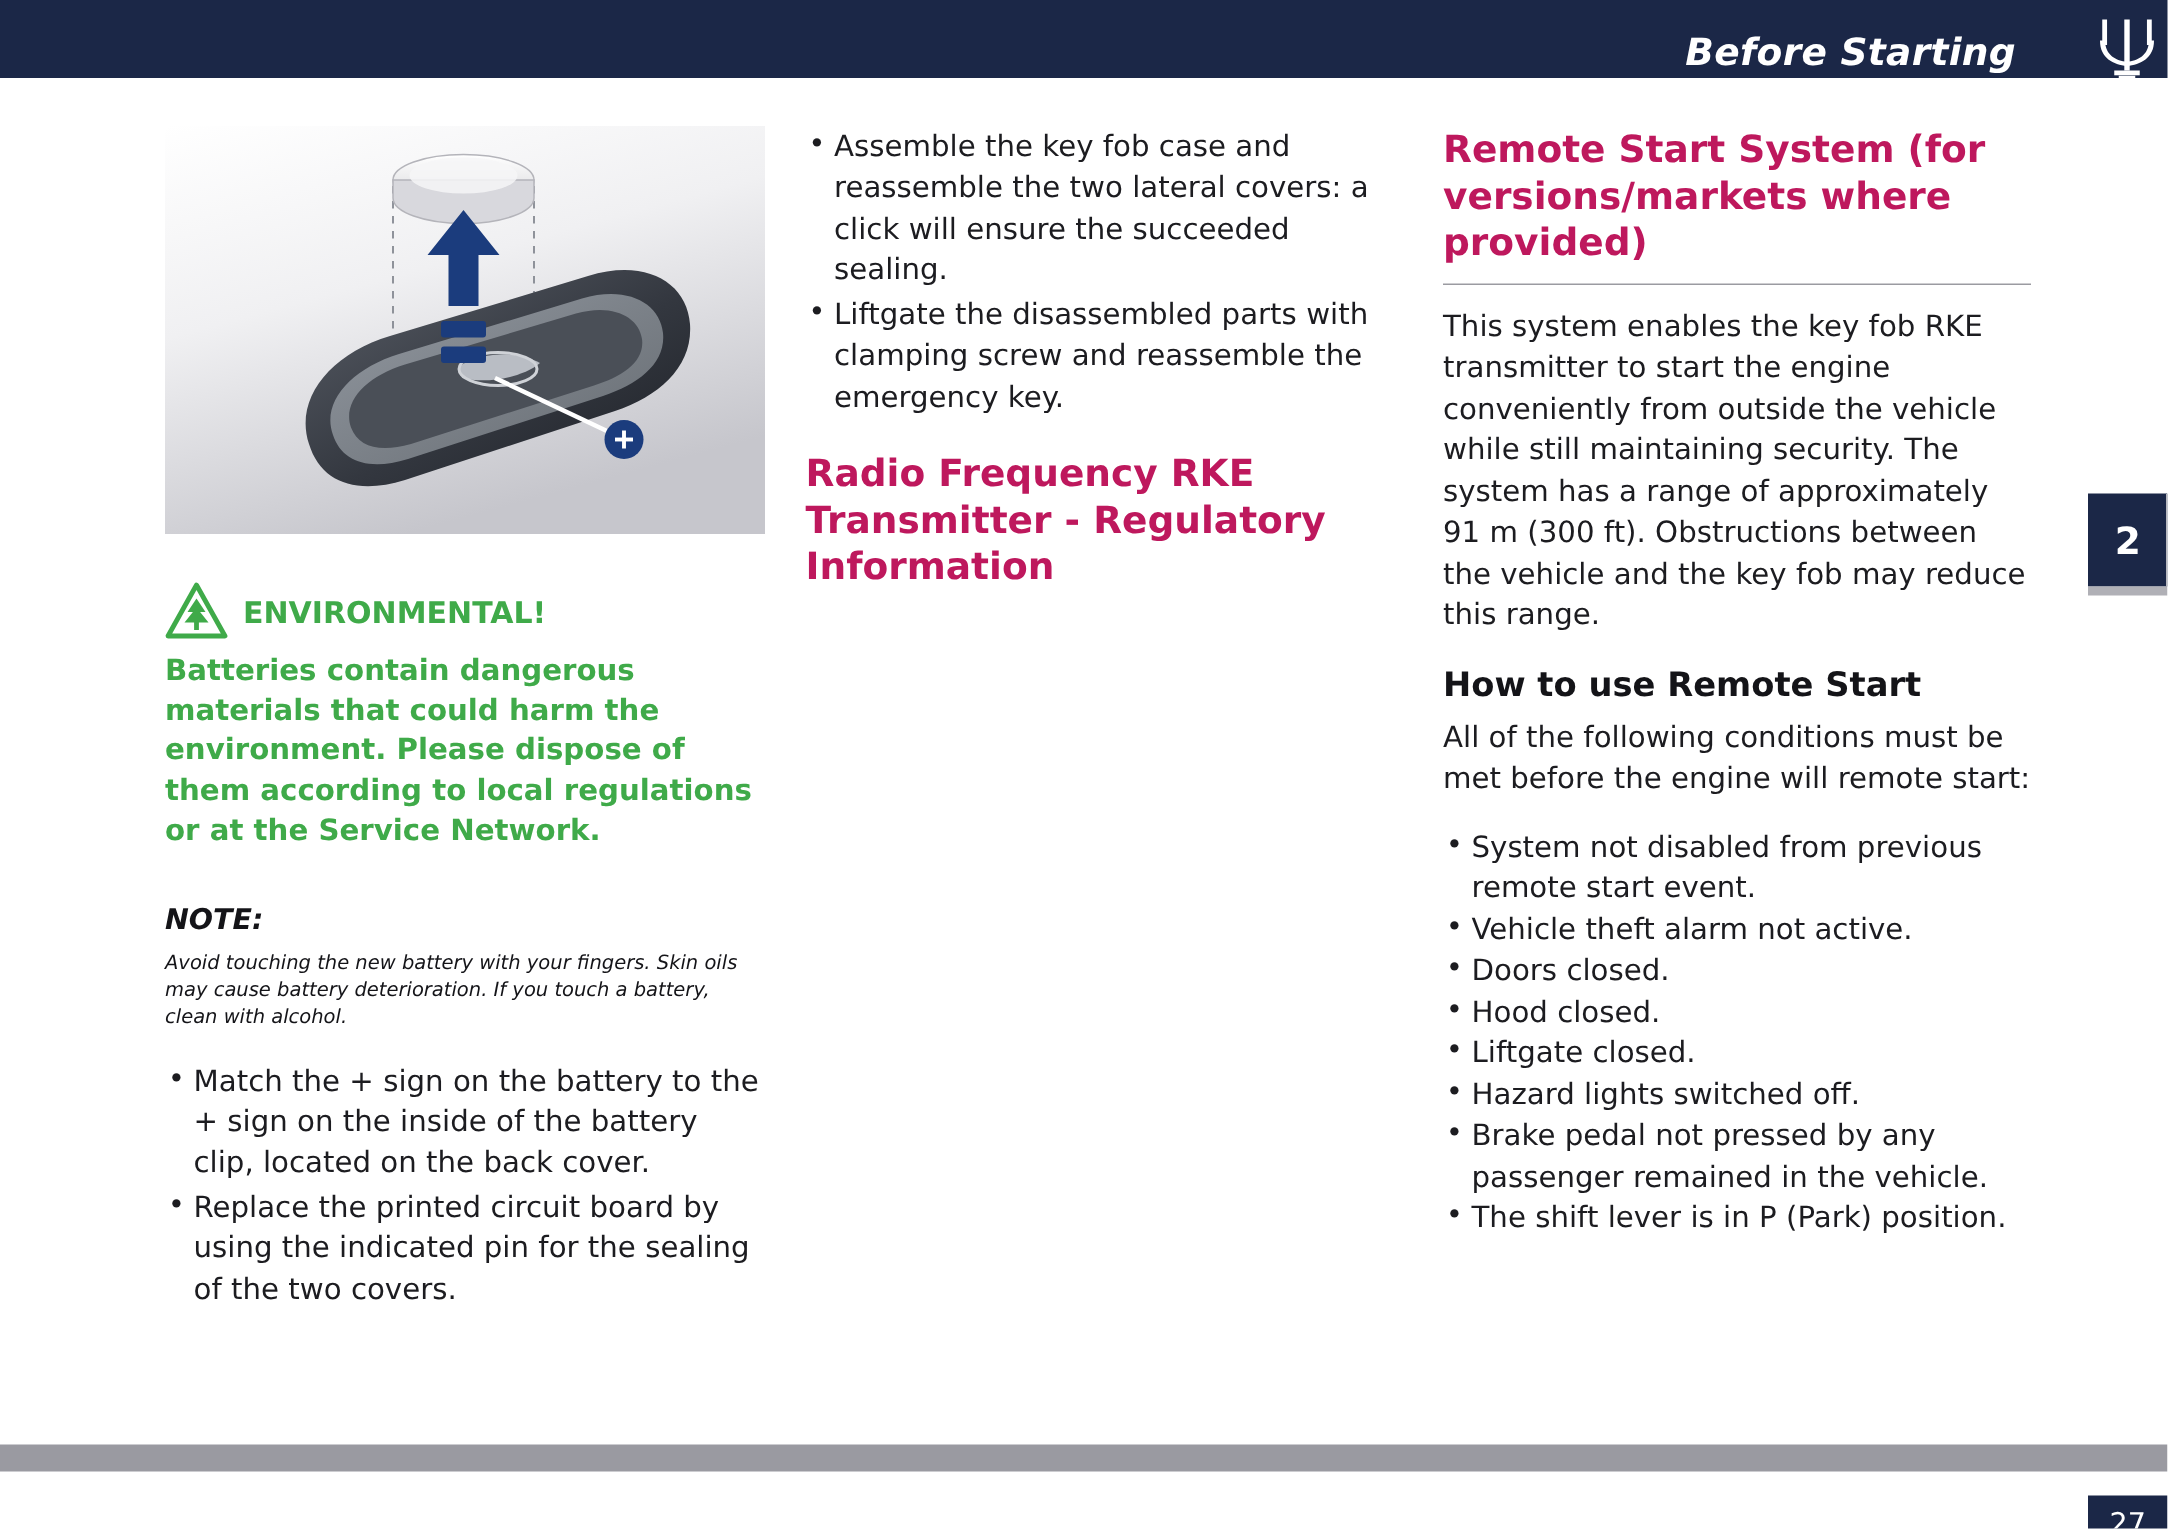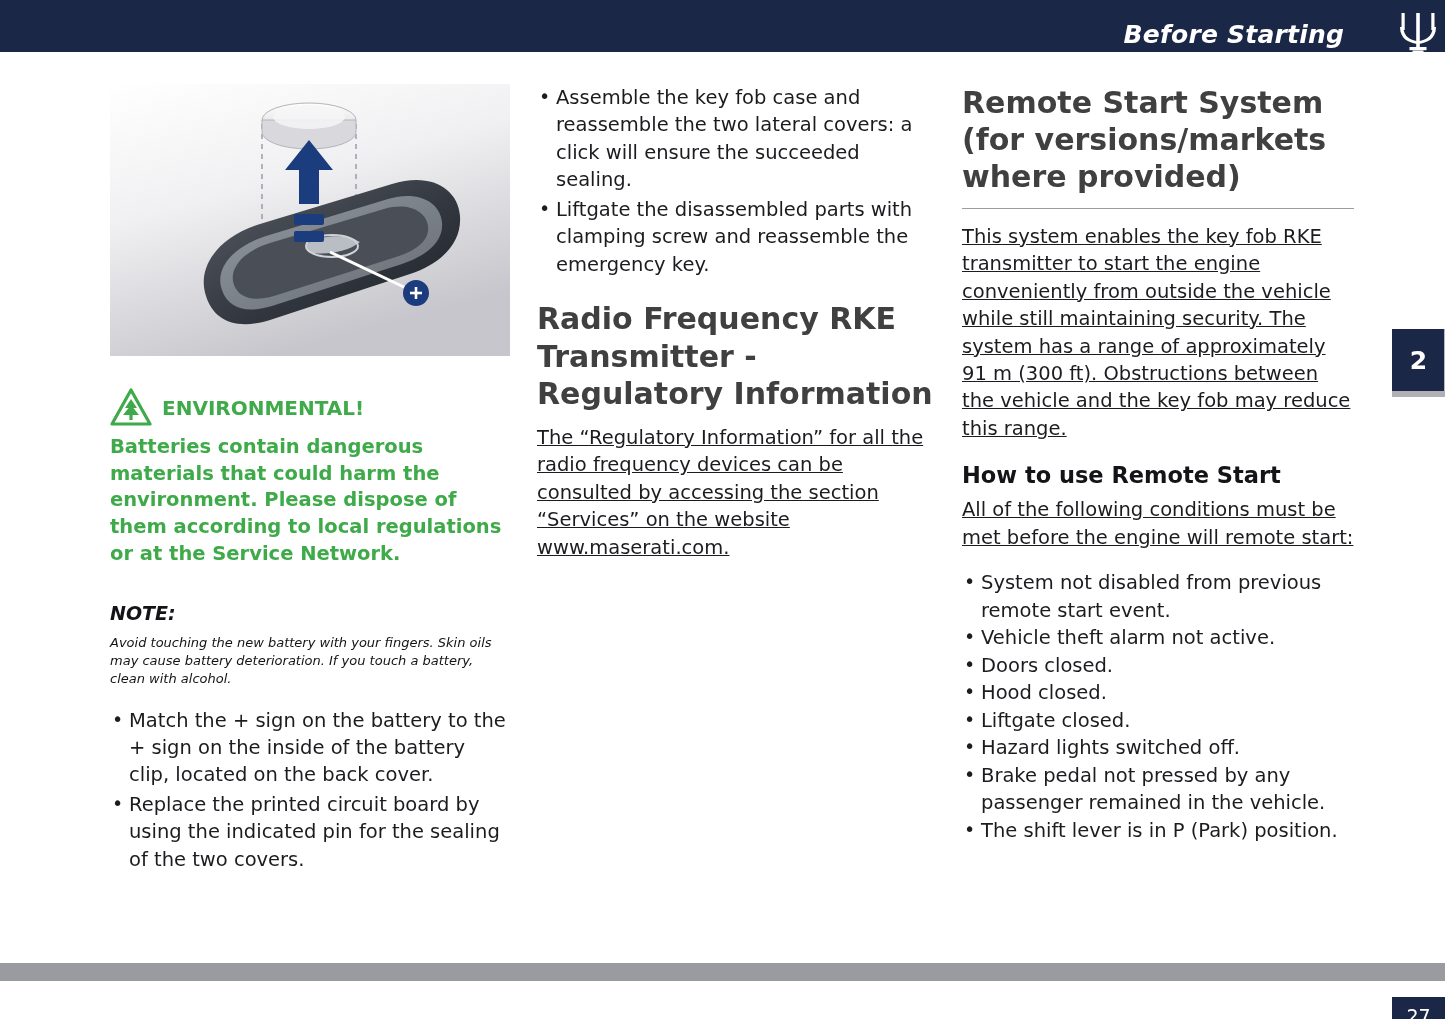--- a/index.html
+++ b/index.html
@@ -139,29 +139,28 @@
     top: -1px;
     font-size: 19px;
   }
 
   ul.bullets.tight li { margin-bottom: 0px; }
 
   .para {
     font-size: 19.5px;
     line-height: 1.41;
     margin: 0 0 4px 0;
-    text-decoration: underline;
   }
 
   h2.sec-title {
-    font-size: 30px;
+    font-size: 25px;
     font-weight: bold;
     line-height: 1.24;
     margin: 22px 0 12px 0;
-    color: #404040;
+    color: #be185d;
   }
   h2.sec-title.first { margin-top: 0; }
 
   h3.sub-title {
     font-size: 22.5px;
     font-weight: bold;
     margin: 20px 0 8px 0;
     color: #141418;
   }
 
@@ -339,21 +338,20 @@
     </ul>
   </div>
 
   <div class="col col-2">
     <ul class="bullets" style="margin-top:0">
       <li>Assemble the key fob case and reassemble the two lateral covers: a click will ensure the succeeded sealing.</li>
       <li>Liftgate the disassembled parts with clamping screw and reassemble the emergency key.</li>
     </ul>
 
     <h2 class="sec-title">Radio Frequency RKE Transmitter - Regulatory Information</h2>
-    <p class="para">The “Regulatory Information” for all the radio frequency devices can be consulted by accessing the section “Services” on the website www.maserati.com.</p>
   </div>
 
   <div class="col col-3">
     <h2 class="sec-title first">Remote Start System (for versions/markets where provided)</h2>
     <hr class="rule">
     <p class="para">This system enables the key fob RKE transmitter to start the engine conveniently from outside the vehicle while still maintaining security. The system has a range of approximately 91 m (300 ft). Obstructions between the vehicle and the key fob may reduce this range.</p>
 
     <h3 class="sub-title">How to use Remote Start</h3>
     <p class="para">All of the following conditions must be met before the engine will remote start:</p>
 

